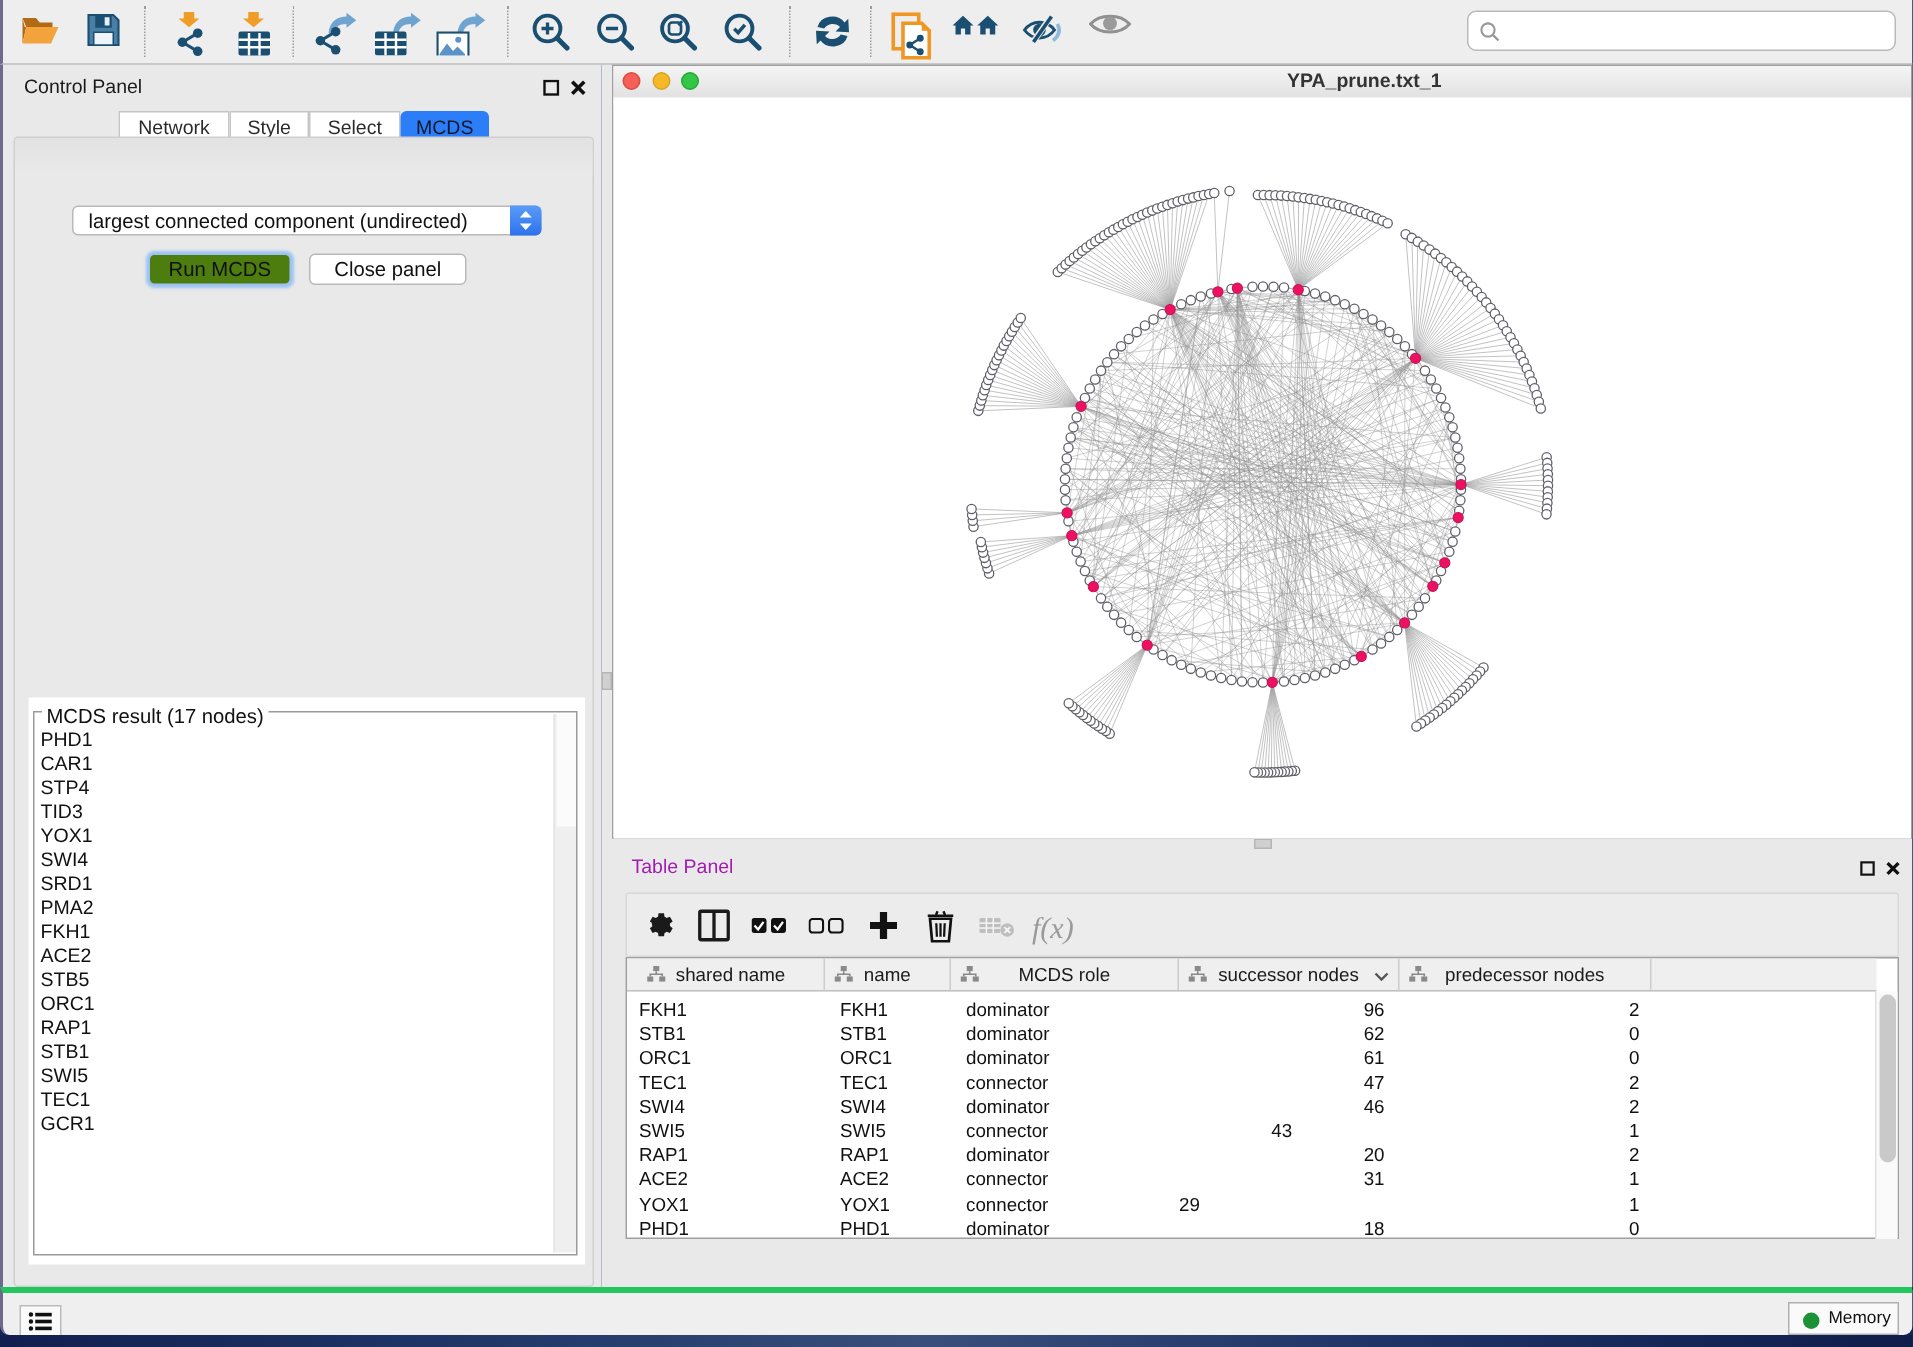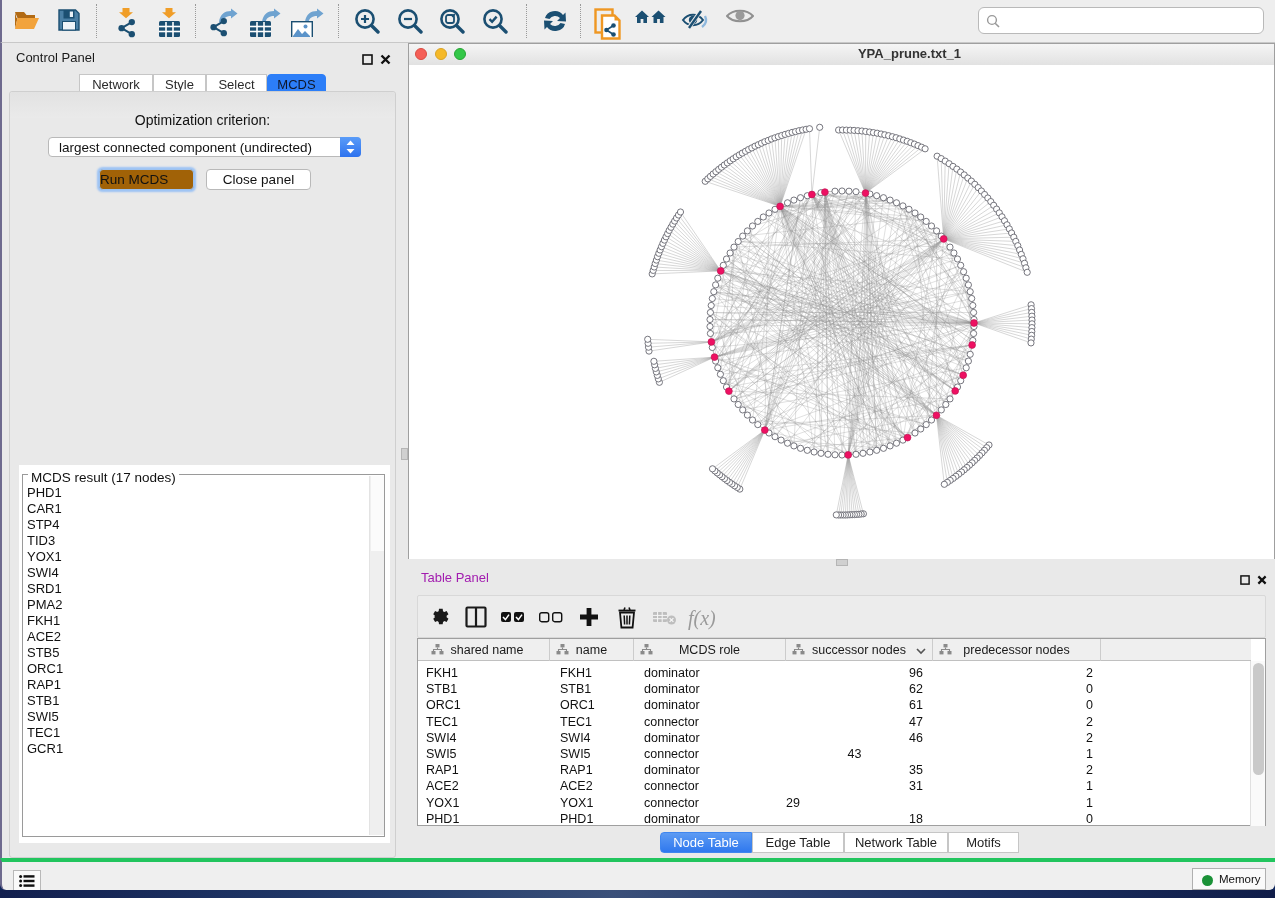--- a/index.html
+++ b/index.html
@@ -17,21 +17,21 @@
 #cpanel { left:0; top:43px; width:401px; height:815px; background:#e9e9e9; border-left:2px solid #6e6a8e; }
 #cpanel-title { position:absolute; left:14px; top:7px; font-size:13px; color:#1a1a1a; }
 .winbtns { position:absolute; top:8px; }
 .cptab { position:absolute; top:31px; height:20px; background:#ffffff; border:1px solid #c6c6c6; font-size:13px; color:#2a2a2a; text-align:center; line-height:19px; }
 .cptab.sel { background:#2c7ef8; color:#0f172a; border-color:#2c7ef8; border-radius:4px 4px 0 0; }
 #cpbody { position:absolute; left:7px; top:48px; width:387px; height:767px; background:#e9e9e9; border:1px solid #cfcfcf; border-radius:3px; }
 #cpbody .band { position:absolute; left:0; top:0; width:100%; height:26px; background:linear-gradient(#e2e2e2,#eaeaea); border-radius:3px 3px 0 0;}
 #optlabel { position:absolute; left:0; top:20px; width:100%; text-align:center; font-size:14px; color:#111; }
 #dropdown { position:absolute; left:38px; top:45px; width:313px; height:20px; background:#ffffff; border:1px solid #b9b9b9; border-radius:4px; font-size:13.5px; color:#111; line-height:19px; padding-left:10px; }
 #dd-btn { position:absolute; right:-1px; top:-1px; width:21px; height:20px; background:linear-gradient(#5a9cf8,#2d72ee); border-radius:0 4px 4px 0; }
-#btn-run { position:absolute; left:89px; top:77px; width:95px; height:21px; background:#a16207; border:1px solid #9ec2ef; border-radius:4px; box-shadow:0 0 2px 1.5px #9cc3f5; font-size:13.5px; line-height:19px; color:#111; }
+#btn-run { position:absolute; left:89px; top:77px; width:95px; height:21px; background:#4d7c0f; border:1px solid #9ec2ef; border-radius:4px; box-shadow:0 0 2px 1.5px #9cc3f5; font-size:13.5px; text-align:center; line-height:19px; color:#111; }
 #btn-close { position:absolute; left:196px; top:77px; width:105px; height:21px; background:#ffffff; border:1px solid #b9b9b9; border-radius:4px; font-size:13.5px; text-align:center; line-height:19px; color:#111; }
 #mcds-box { position:absolute; left:9px; top:373px; width:371px; height:378px; background:#ffffff; }
 #mcds-fs { position:absolute; left:3px; top:9px; width:363px; height:363px; border:1px solid #9a9a9a; }
 #mcds-legend { position:absolute; left:5px; top:-4px; background:#ffffff; padding:0 3px; font-size:13.5px; line-height:14px; color:#111; }
 #mcds-list { position:absolute; left:8px; top:20px; font-size:13px; color:#111; line-height:16px; }
 #mcds-sb { position:absolute; right:6px; top:11px; width:15px; height:359px; background:#efefef; border-left:1px solid #e3e3e3; }
 #mcds-sb .thumb { position:absolute; left:1px; top:0px; width:13px; height:75px; background:#fbfbfb; }
 
 
 #vsplit { left:401px; top:43px; width:7px; height:815px; background:#e9e9e9; }
@@ -219,21 +219,20 @@
       </svg></div>
   <div class="winbtns" style="left:378px;"><svg width="11" height="11" viewBox="0 0 11 11">
         <path d="M1.5 1.5 L9.5 9.5 M9.5 1.5 L1.5 9.5" stroke="#111" stroke-width="2.4"></path>
       </svg></div>
   <div class="cptab" style="left:77px; width:74px;">Network</div>
   <div class="cptab" style="left:151px; width:53px;">Style</div>
   <div class="cptab" style="left:204px; width:61px;">Select</div>
   <div class="cptab sel" style="left:265px; width:59px;">MCDS</div>
   <div id="cpbody">
     <div class="band"></div>
-    <div id="optlabel">Optimization criterion:</div>
     <div id="dropdown">largest connected component (undirected)
       <div id="dd-btn"><svg width="21" height="20" viewBox="0 0 21 20">
             <path d="M6.5 8 l4 -4.4 4 4.4 z M6.5 12 l4 4.4 4 -4.4 z" fill="#ffffff"></path>
           </svg></div>
     </div>
     <div id="btn-run">Run MCDS</div>
     <div id="btn-close">Close panel</div>
     <div id="mcds-box">
       <div id="mcds-fs">
           <div id="mcds-legend">MCDS result (17 nodes)</div>
@@ -1234,21 +1233,21 @@
           <div class="td" style="left:8px;">SWI5</div>
           <div class="td" style="left:142px;">SWI5</div>
           <div class="td" style="left:226px;">connector</div>
           <div class="td" style="left:368px; width:137px; text-align:center;">43</div>
           <div class="td" style="left:515px; width:160px; text-align:right;">1</div>
         </div>
         <div class="tr" style="top:101.2px;">
           <div class="td" style="left:8px;">RAP1</div>
           <div class="td" style="left:142px;">RAP1</div>
           <div class="td" style="left:226px;">dominator</div>
-          <div class="td" style="left:368px; width:137px; text-align:right;">35</div>
+          <div class="td" style="left:368px; width:137px; text-align:right;">20</div>
           <div class="td" style="left:515px; width:160px; text-align:right;">2</div>
         </div>
         <div class="tr" style="top:117.4px;">
           <div class="td" style="left:8px;">ACE2</div>
           <div class="td" style="left:142px;">ACE2</div>
           <div class="td" style="left:226px;">connector</div>
           <div class="td" style="left:368px; width:137px; text-align:right;">31</div>
           <div class="td" style="left:515px; width:160px; text-align:right;">1</div>
         </div>
         <div class="tr" style="top:133.6px;">
@@ -1263,26 +1262,20 @@
           <div class="td" style="left:142px;">PHD1</div>
           <div class="td" style="left:226px;">dominator</div>
           <div class="td" style="left:368px; width:137px; text-align:right;">18</div>
           <div class="td" style="left:515px; width:160px; text-align:right;">0</div>
         </div>
       </div>
     <div id="tsb">
         <div class="thumb"></div>
       </div>
   </div>
-  <div id="ttabs">
-    <div class="ttab sel" style="left:252px; width:92px;">Node Table</div>
-    <div class="ttab" style="left:344px; width:92px;">Edge Table</div>
-    <div class="ttab" style="left:436px; width:104px;">Network Table</div>
-    <div class="ttab" style="left:540px; width:71px;">Motifs</div>
-  </div>
 </div>
 <div id="statusbar" class="abs">
   <div id="listbtn"><svg width="16" height="14" viewBox="0 0 16 14" style="margin:3px 0 0 5px;">
         <g fill="#111">
           <circle cx="1.6" cy="2.4" r="1.5"></circle>
           <circle cx="1.6" cy="7" r="1.5"></circle>
           <circle cx="1.6" cy="11.6" r="1.5"></circle>
           <rect x="4.5" y="1.2" width="11" height="2.4"></rect>
           <rect x="4.5" y="5.8" width="11" height="2.4"></rect>
           <rect x="4.5" y="10.4" width="11" height="2.4"></rect>

